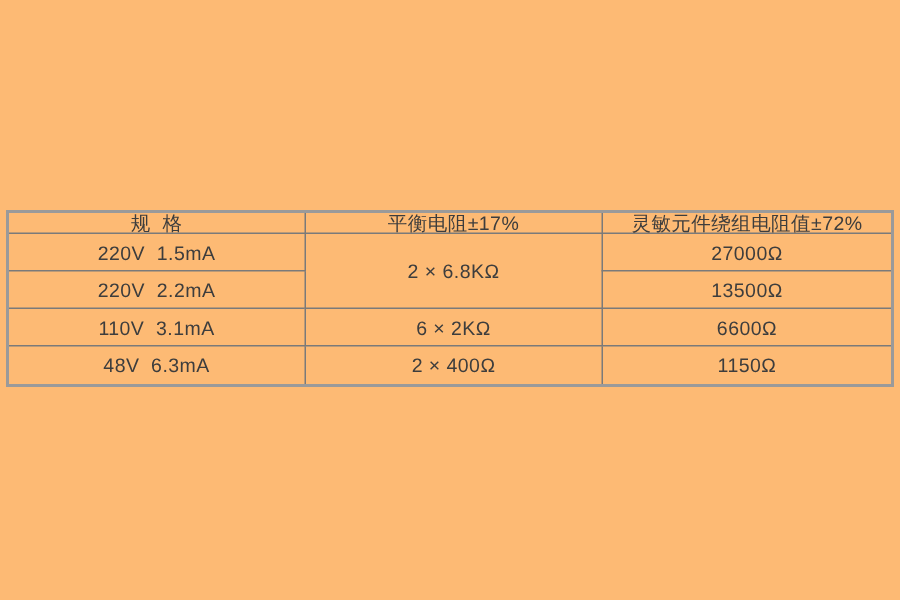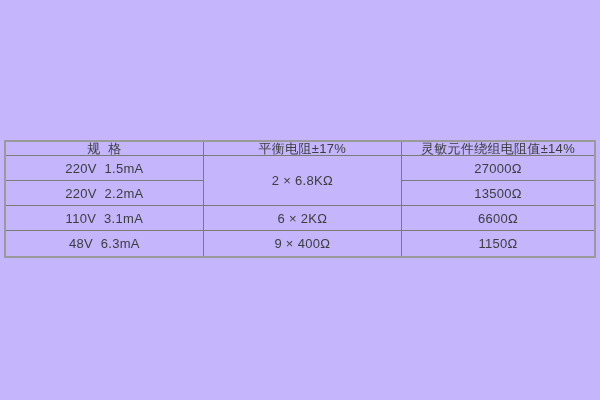--- a/index.html
+++ b/index.html
@@ -9,21 +9,21 @@
     height: 400px;
     background: #ffffff;
     font-family: "Liberation Sans", "DejaVu Sans", sans-serif;
     overflow: hidden;
   }
 
   .stage {
     position: relative;
     width: 600px;
     height: 400px;
-    background: #c4b5fd;
+    background: #fdba74;
   }
 
   table.spec-table {
     position: absolute;
     left: 4px;
     top: 140px;
     width: 592px;
     height: 118px;
     border-collapse: collapse;
     table-layout: fixed;
@@ -56,39 +56,39 @@
   <table class="spec-table">
     <colgroup>
       <col class="c1">
       <col class="c2">
       <col class="c3">
     </colgroup>
     <thead>
       <tr>
         <th>规  格</th>
         <th>平衡电阻±17%</th>
-        <th>灵敏元件绕组电阻值±14%</th>
+        <th>灵敏元件绕组电阻值±72%</th>
       </tr>
     </thead>
     <tbody>
       <tr>
         <td>220V  1.5mA</td>
         <td rowspan="2">2 × 6.8KΩ</td>
         <td>27000Ω</td>
       </tr>
       <tr>
         <td>220V  2.2mA</td>
         <td>13500Ω</td>
       </tr>
       <tr>
         <td>110V  3.1mA</td>
         <td>6 × 2KΩ</td>
         <td>6600Ω</td>
       </tr>
       <tr>
         <td>48V  6.3mA</td>
-        <td>9 × 400Ω</td>
+        <td>2 × 400Ω</td>
         <td>1150Ω</td>
       </tr>
     </tbody>
   </table>
 
 </div>
 
 </body></html>

